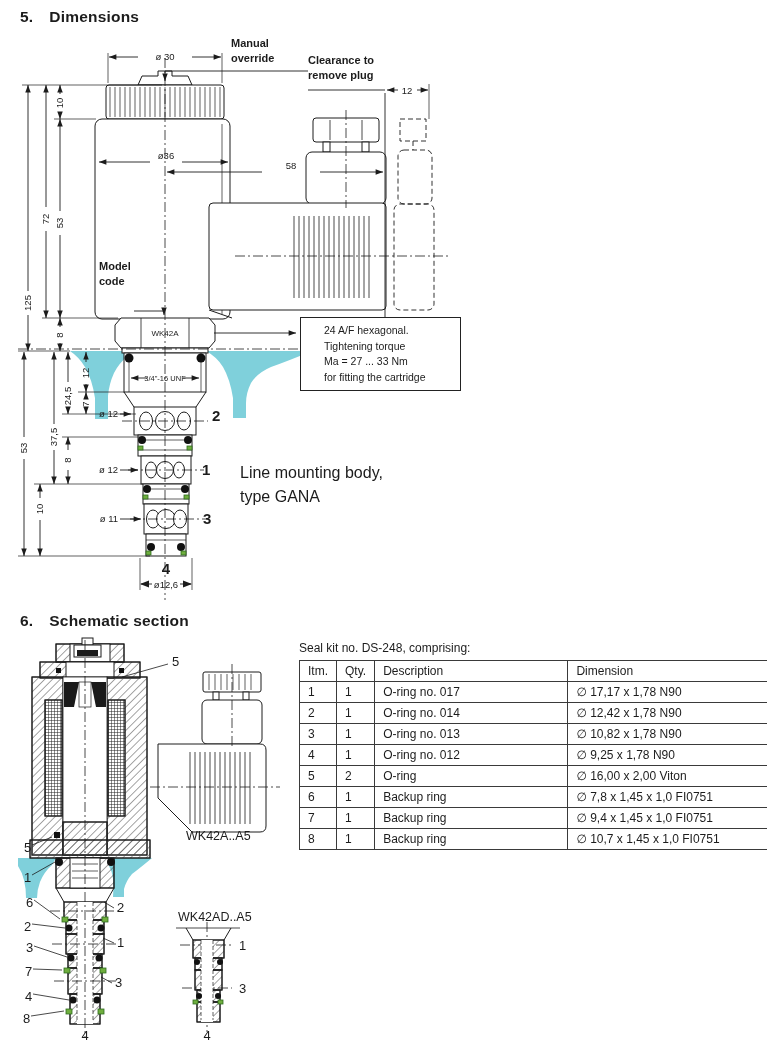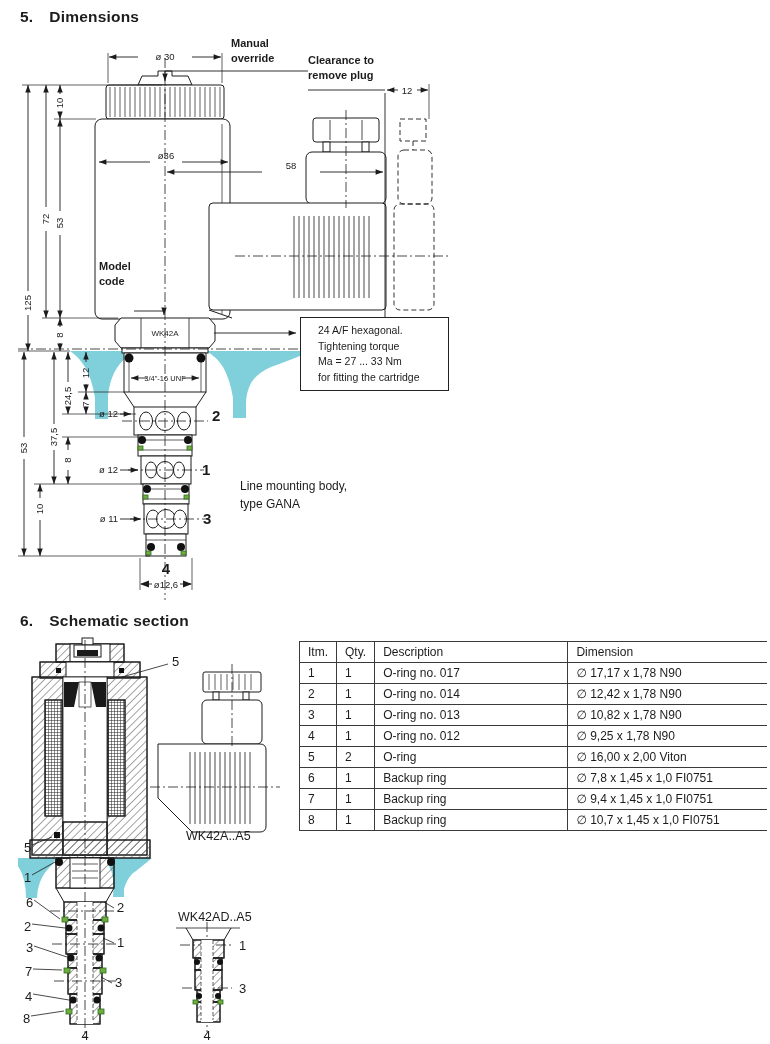--- a/index.html
+++ b/index.html
@@ -1,22 +1,22 @@
 <!DOCTYPE html>
 <html><head>
 <meta charset="utf-8">
 <style>
   html,body{margin:0;padding:0;background:#fff;}
   .page{position:relative;width:770px;height:1044px;background:#ffffff;
         font-family:"Liberation Sans",sans-serif;color:#1c1c1c;overflow:hidden;}
   .abs{position:absolute;}
   .heading{font-size:15.5px;font-weight:bold;display:flex;gap:16px;letter-spacing:.2px;}
   .note{font-size:11px;line-height:1.35;font-weight:bold;}
-  .note2{font-size:12px;line-height:1.5;margin-top:16px;}
-  .torque-box{border:1.2px solid #222;font-size:10.5px;line-height:1.48;padding:5px 17px;width:113px;background:#fff;}
+  .note2{font-size:16px;line-height:1.5;}
+  .torque-box{border:1.2px solid #222;font-size:10.5px;line-height:1.48;padding:5px 23px;width:113px;background:#fff;}
   .bold{font-weight:bold;}
   svg{position:absolute;left:0;top:0;}
   svg text{fill:#1c1c1c;}
   .dim{font-size:9.5px;}
   .sm{font-size:7.5px;}
   .lbl{font-size:15px;font-weight:bold;}
   .co{font-size:13px;}
   .var{font-size:12.5px;}
   .nuttx{font-size:8px;}
   
@@ -411,20 +411,21 @@
     <div>Tightening torque</div>
     <div>Ma = 27 ... 33 Nm</div>
     <div>for fitting the cartridge</div>
   </div>
   <div class="abs note2" style="left:240px;top:461px;">
     <div>Line mounting body,</div>
     <div>type GANA</div>
   </div>
 
   <div class="sealkit">
+    <div class="sk-title">Seal kit no. DS-248, comprising:</div>
     <table>
       <colgroup>
           <col class="c1">
           <col class="c2">
           <col class="c3">
           <col class="c4">
         </colgroup>
       <thead>
         <tr>
           <th>Itm.</th>

